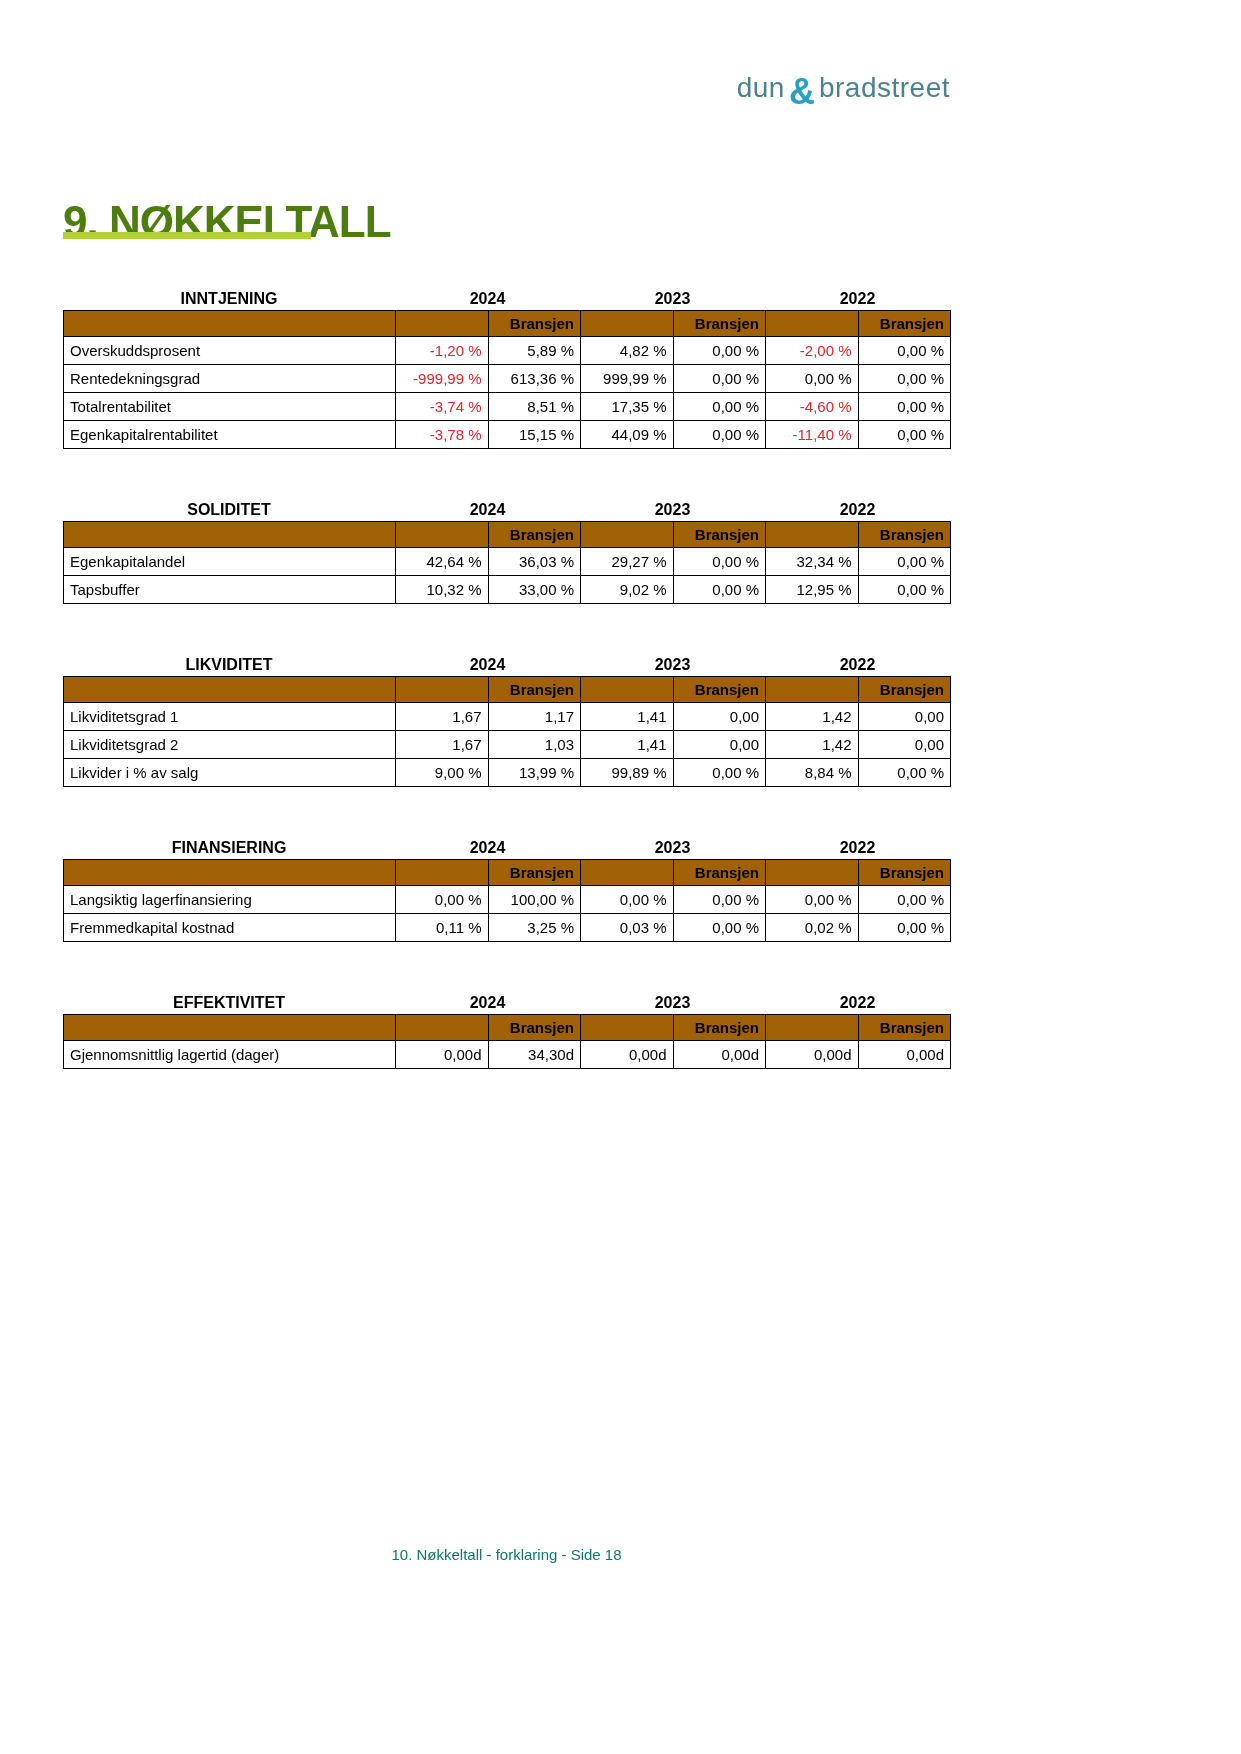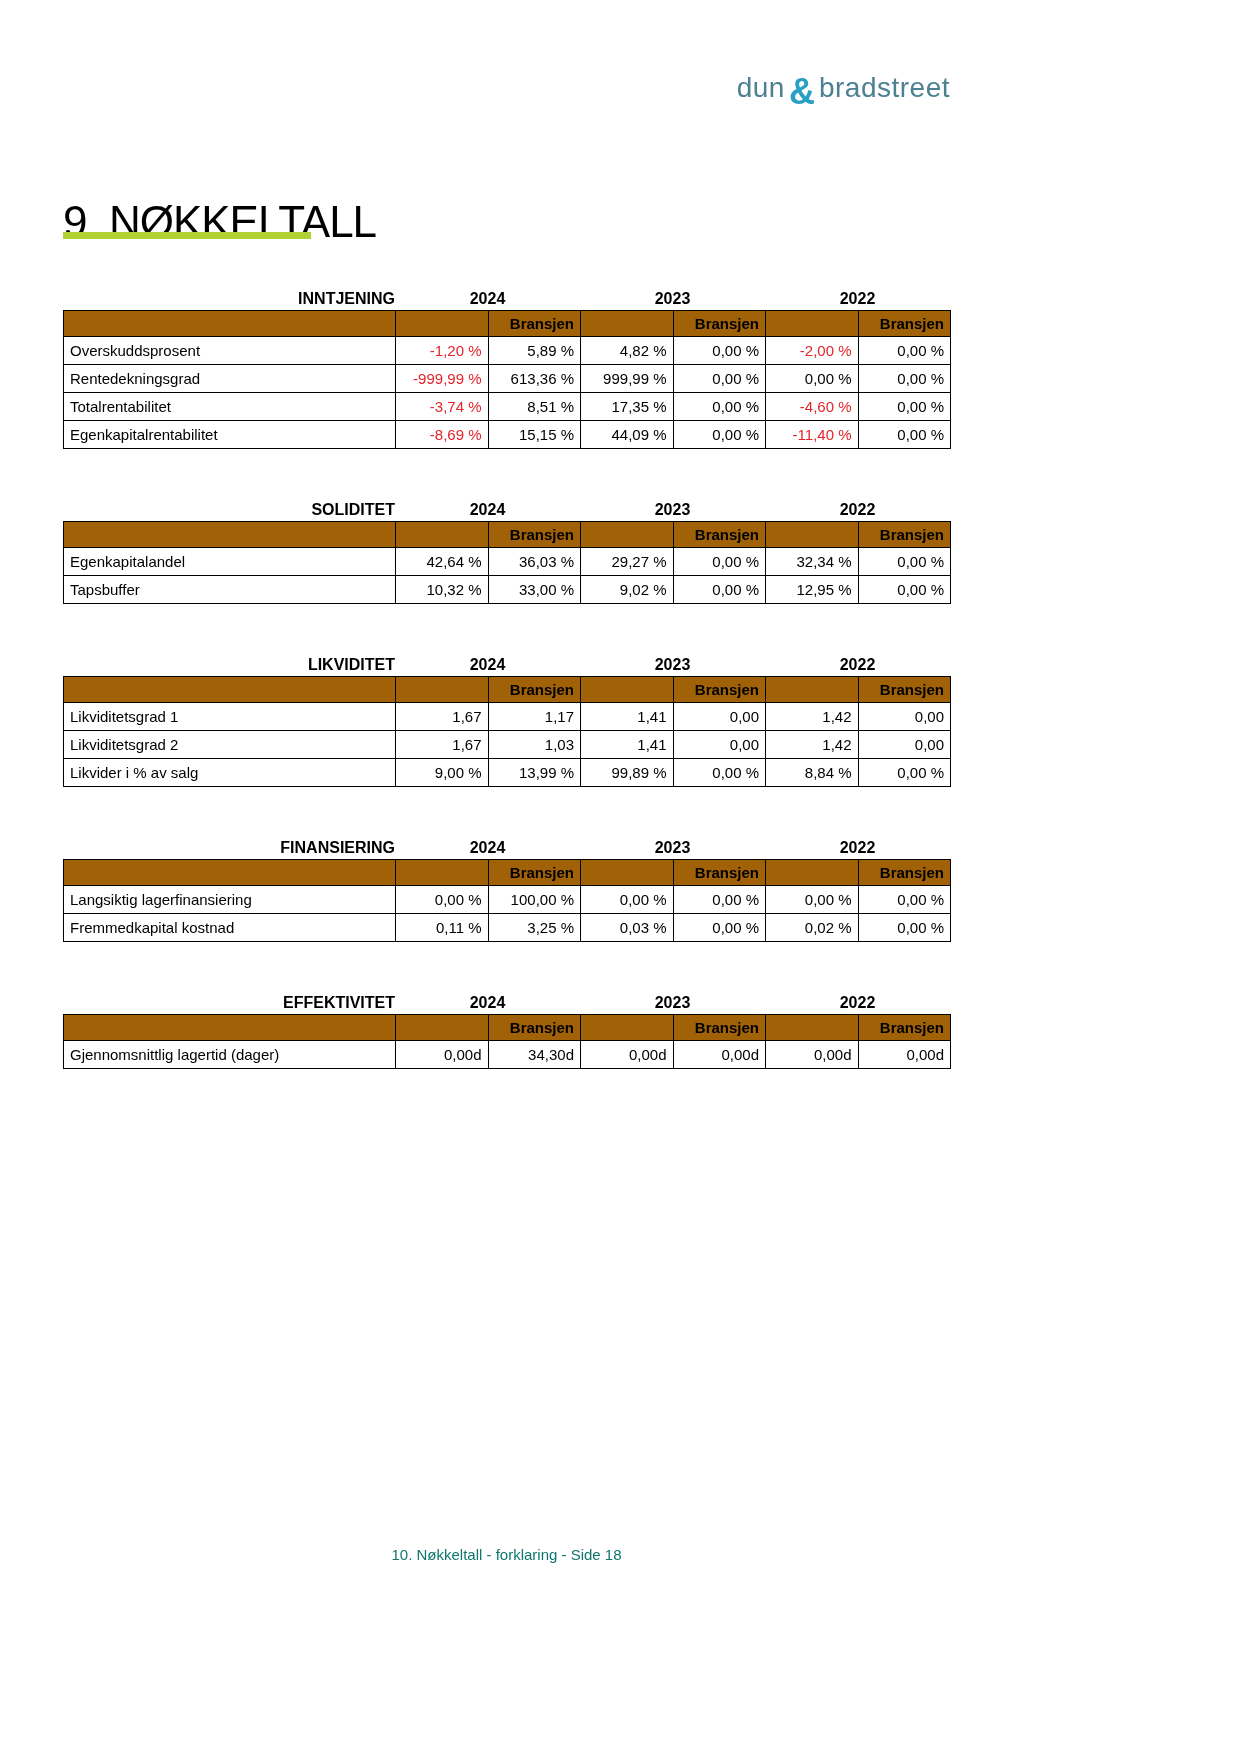--- a/index.html
+++ b/index.html
@@ -26,37 +26,37 @@
   }
   .logo .amp {
     font-size: 36px; font-weight: 600; line-height: 1;
     color: #28a0c4;
     position: relative; top: 2px;
   }
 
   
   .page-title {
     position: absolute; left: 63px; top: 168px;
-    font-size: 44px; font-weight: 400; letter-spacing: -1px;
-    color: #000000;
+    font-size: 44px; font-weight: 700; letter-spacing: -1px;
+    color: #4d7c0f;
   }
   .accent-bar {
     position: absolute; left: 63px; top: 232px;
     width: 248px; height: 7px; background: #b2d234;
   }
 
   
   .sections { position: absolute; left: 63px; top: 286px; width: 887px; }
   .section { margin-bottom: 48px; }
   .sec-head {
     display: flex; align-items: flex-end;
     height: 22px; margin-bottom: 2px;
     font-weight: bold; font-size: 16px;
   }
-  .sec-head .sec-title { flex: 0 0 332px; text-align: right; }
+  .sec-head .sec-title { flex: 0 0 332px; text-align: center; }
   .sec-head .year { flex: 0 0 185px; text-align: center; }
 
   table.ratios {
     width: 887px; border-collapse: collapse; table-layout: fixed;
     font-size: 15px;
   }
   table.ratios col.c-label { width: 332px; }
   table.ratios col.c-val { width: 92.5px; }
   table.ratios td {
     border: 1px solid #000;
@@ -144,21 +144,21 @@
               <td class="lab">Totalrentabilitet</td>
               <td class="val neg">-3,74 %</td>
               <td class="val">8,51 %</td>
               <td class="val">17,35 %</td>
               <td class="val">0,00 %</td>
               <td class="val neg">-4,60 %</td>
               <td class="val">0,00 %</td>
             </tr>
             <tr>
               <td class="lab">Egenkapitalrentabilitet</td>
-              <td class="val neg">-8,69 %</td>
+              <td class="val neg">-3,78 %</td>
               <td class="val">15,15 %</td>
               <td class="val">44,09 %</td>
               <td class="val">0,00 %</td>
               <td class="val neg">-11,40 %</td>
               <td class="val">0,00 %</td>
             </tr>
           </tbody>
         </table>
       </section>
       <section class="section">

